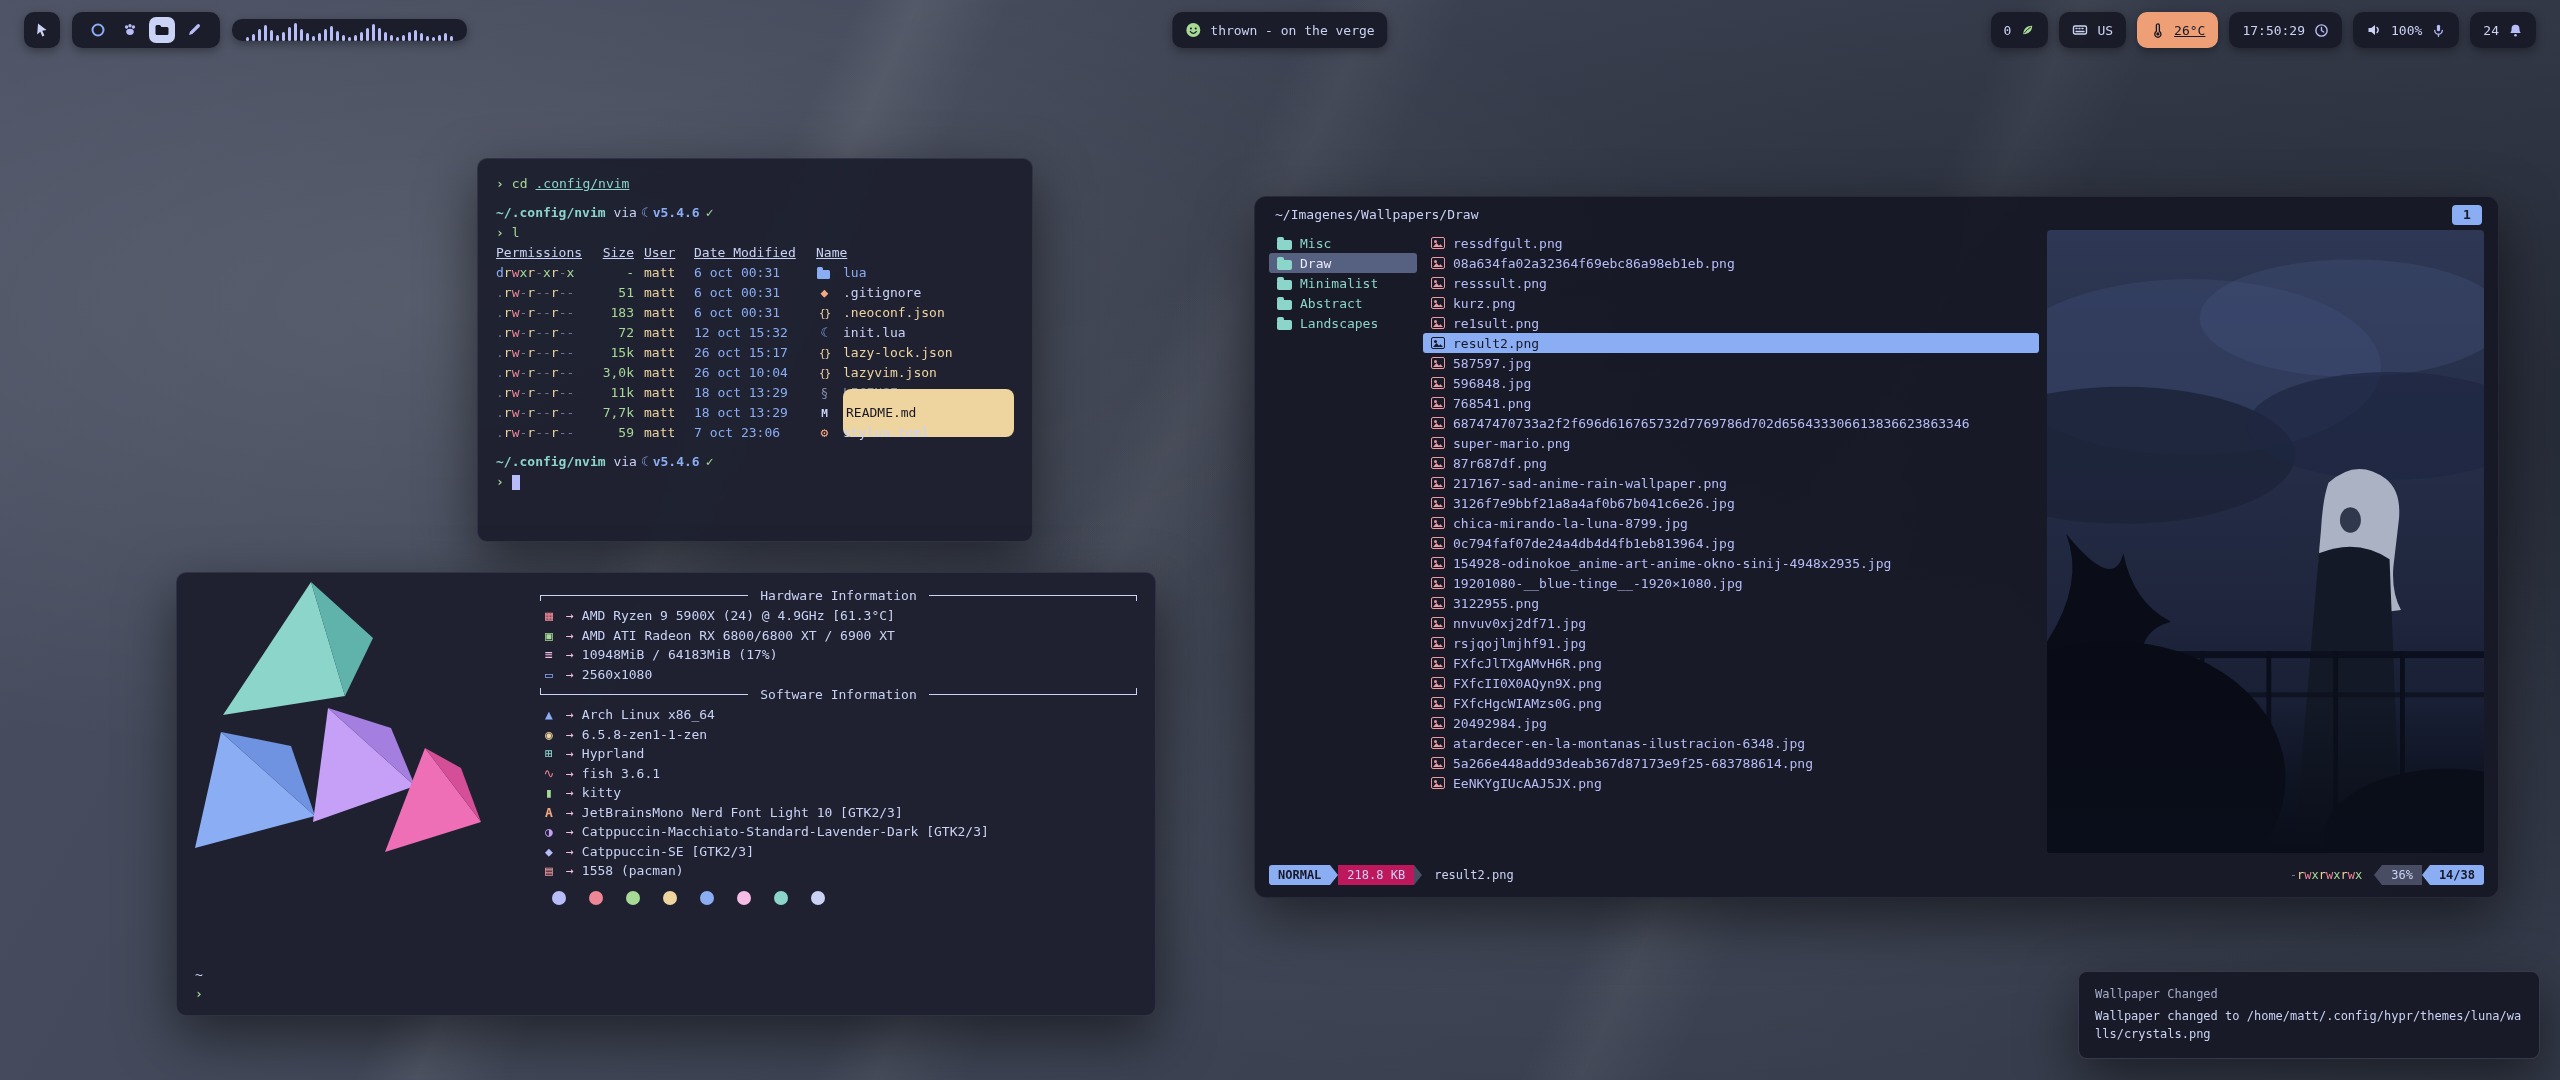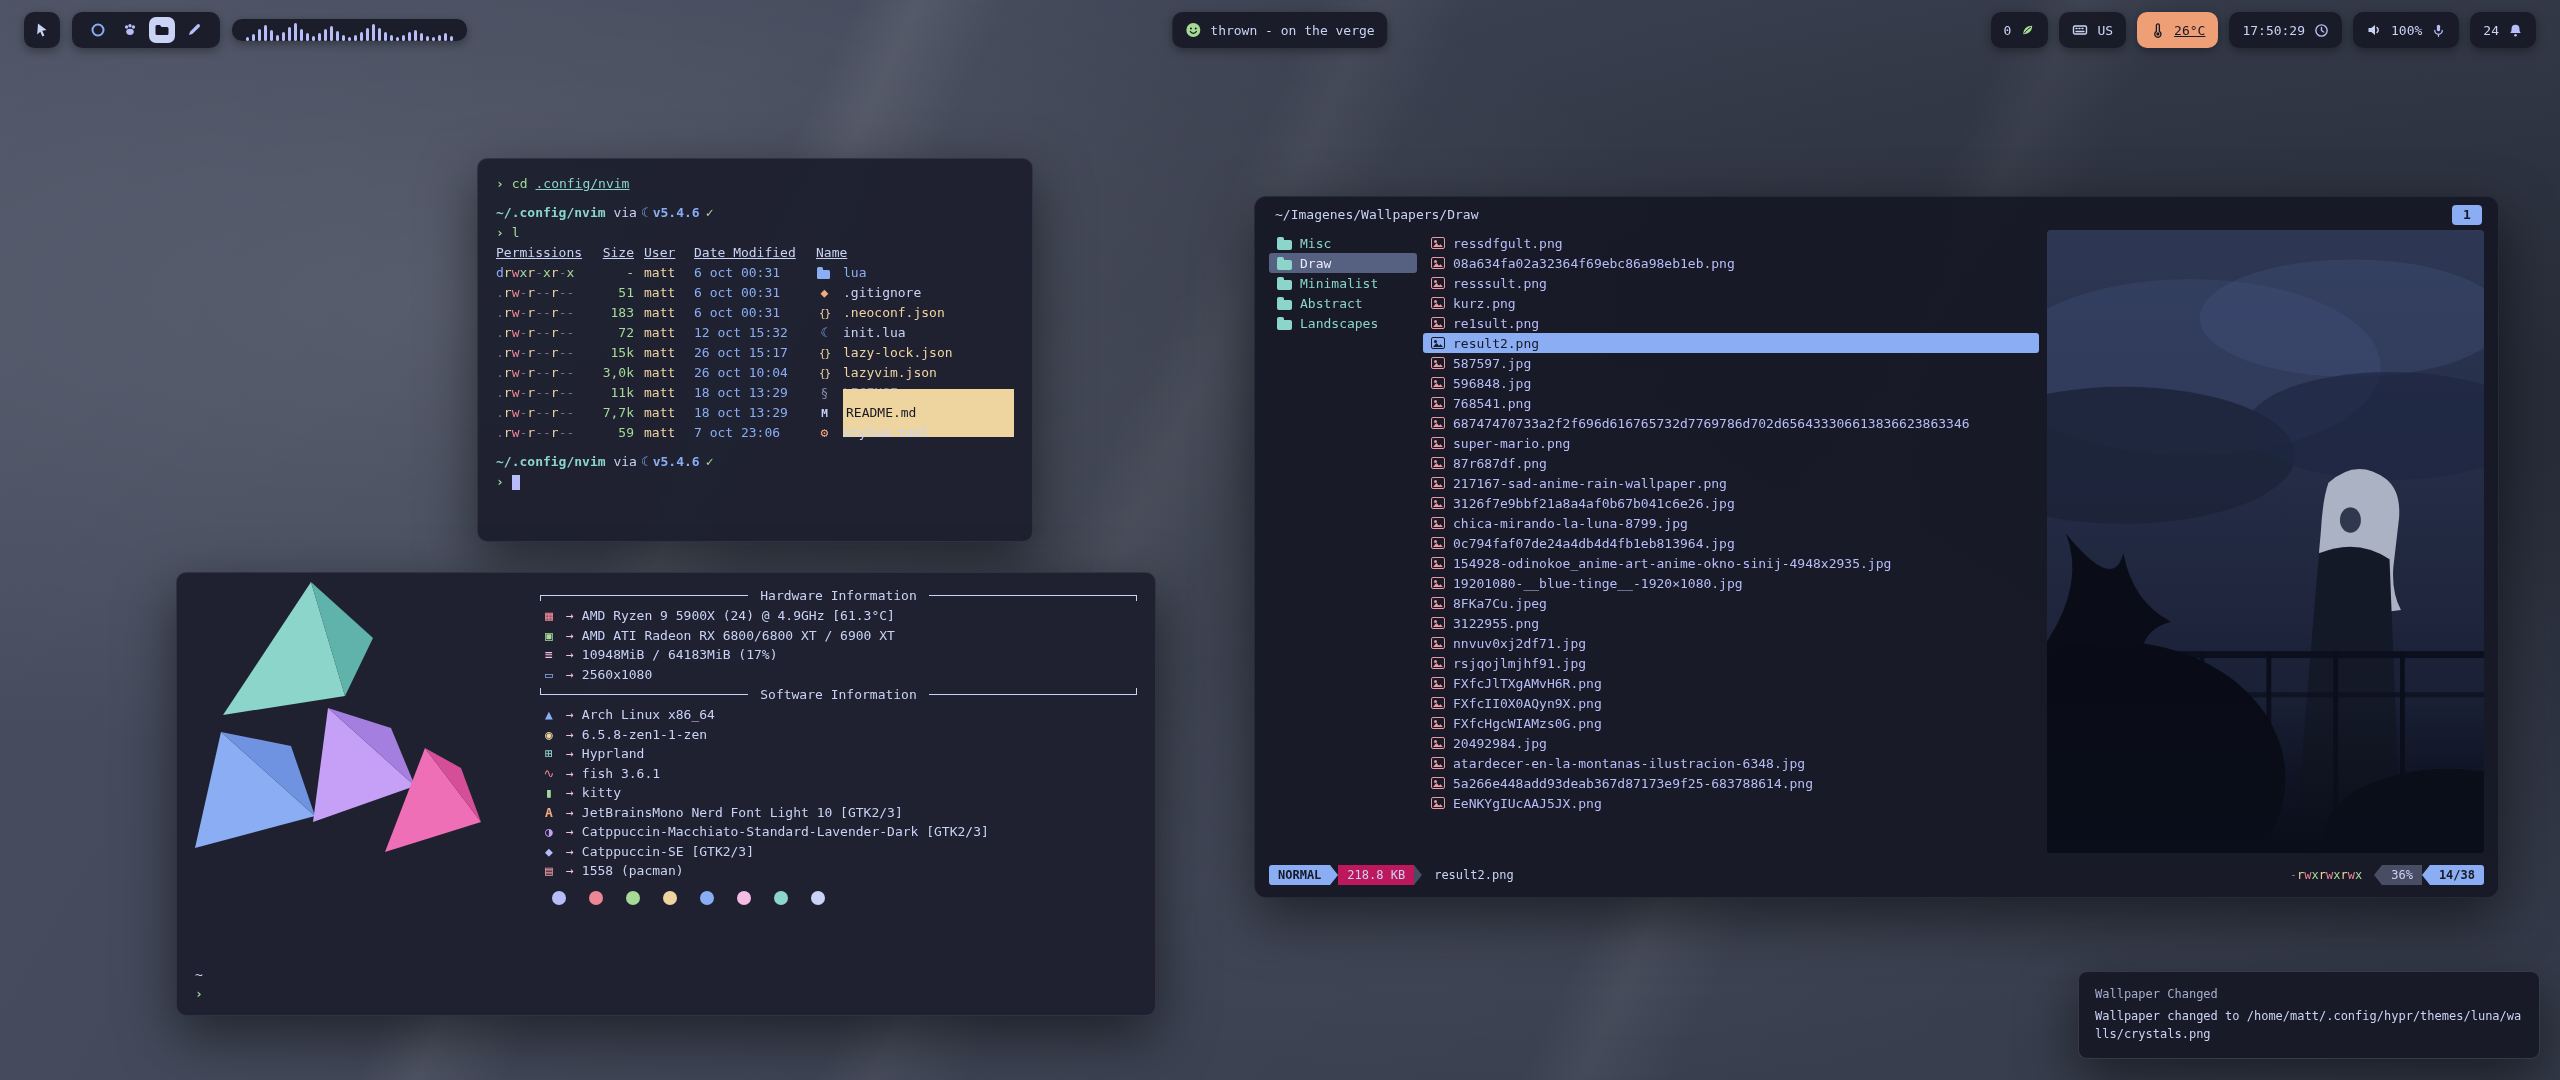--- a/index.html
+++ b/index.html
@@ -39,21 +39,21 @@
   .sp{height:9px;}
   .thead,.trow{display:flex;gap:10px;align-items:center;height:20px;white-space:pre;}
   .thead span{text-decoration:underline;color:#cad3f5;}
   .c-perm{width:90px;flex:none;}
   .c-size{width:38px;flex:none;text-align:right;color:#a6da95;}
   .c-user{width:40px;flex:none;color:#eed49f;}
   .c-date{width:112px;flex:none;color:#8aadf4;}
   .c-ico{width:17px;flex:none;text-align:center;position:relative;height:18px;line-height:18px;}
   .c-name{flex:1;overflow:hidden;}
   .thead .c-size,.thead .c-user,.thead .c-date{color:#cad3f5;}
-  .hl{background:#eed49f;color:#181926 !important;padding:14px 3px;border-radius:0;}
+  .hl{background:#eed49f;color:#181926 !important;padding:14px 3px;border-radius:8px;}
   .cursor{display:inline-block;width:8px;height:15px;background:#b7bdf8;vertical-align:-2px;}
   
   .ico-folder::before{content:"";position:absolute;left:1px;top:6px;width:13px;height:9px;border-radius:1.5px;background:currentColor;}
   .ico-folder::after{content:"";position:absolute;left:1px;top:3px;width:6px;height:4px;border-radius:1.5px 1.5px 0 0;background:currentColor;}
   .ico-git::before{content:"◆";}
   .ico-json::before{content:"{}";letter-spacing:-1px;font-size:11px;}
   .ico-lua::before{content:"☾";}
   .ico-license::before{content:"§";}
   .ico-markdown::before{content:"M";font-weight:bold;font-size:11px;}
   .ico-gear::before{content:"⚙";}
@@ -562,24 +562,20 @@
       <div class="fm-file">
         <span class="icon-img"></span>
         <span class="fname">154928-odinokoe_anime-art-anime-okno-sinij-4948x2935.jpg</span>
       </div>
       <div class="fm-file">
         <span class="icon-img"></span>
         <span class="fname">19201080-__blue-tinge__-1920×1080.jpg</span>
       </div>
       <div class="fm-file">
         <span class="icon-img"></span>
-        <span class="fname">8FKa7Cu.jpeg</span>
-      </div>
-      <div class="fm-file">
-        <span class="icon-img"></span>
         <span class="fname">3122955.png</span>
       </div>
       <div class="fm-file">
         <span class="icon-img"></span>
         <span class="fname">nnvuv0xj2df71.jpg</span>
       </div>
       <div class="fm-file">
         <span class="icon-img"></span>
         <span class="fname">rsjqojlmjhf91.jpg</span>
       </div>

